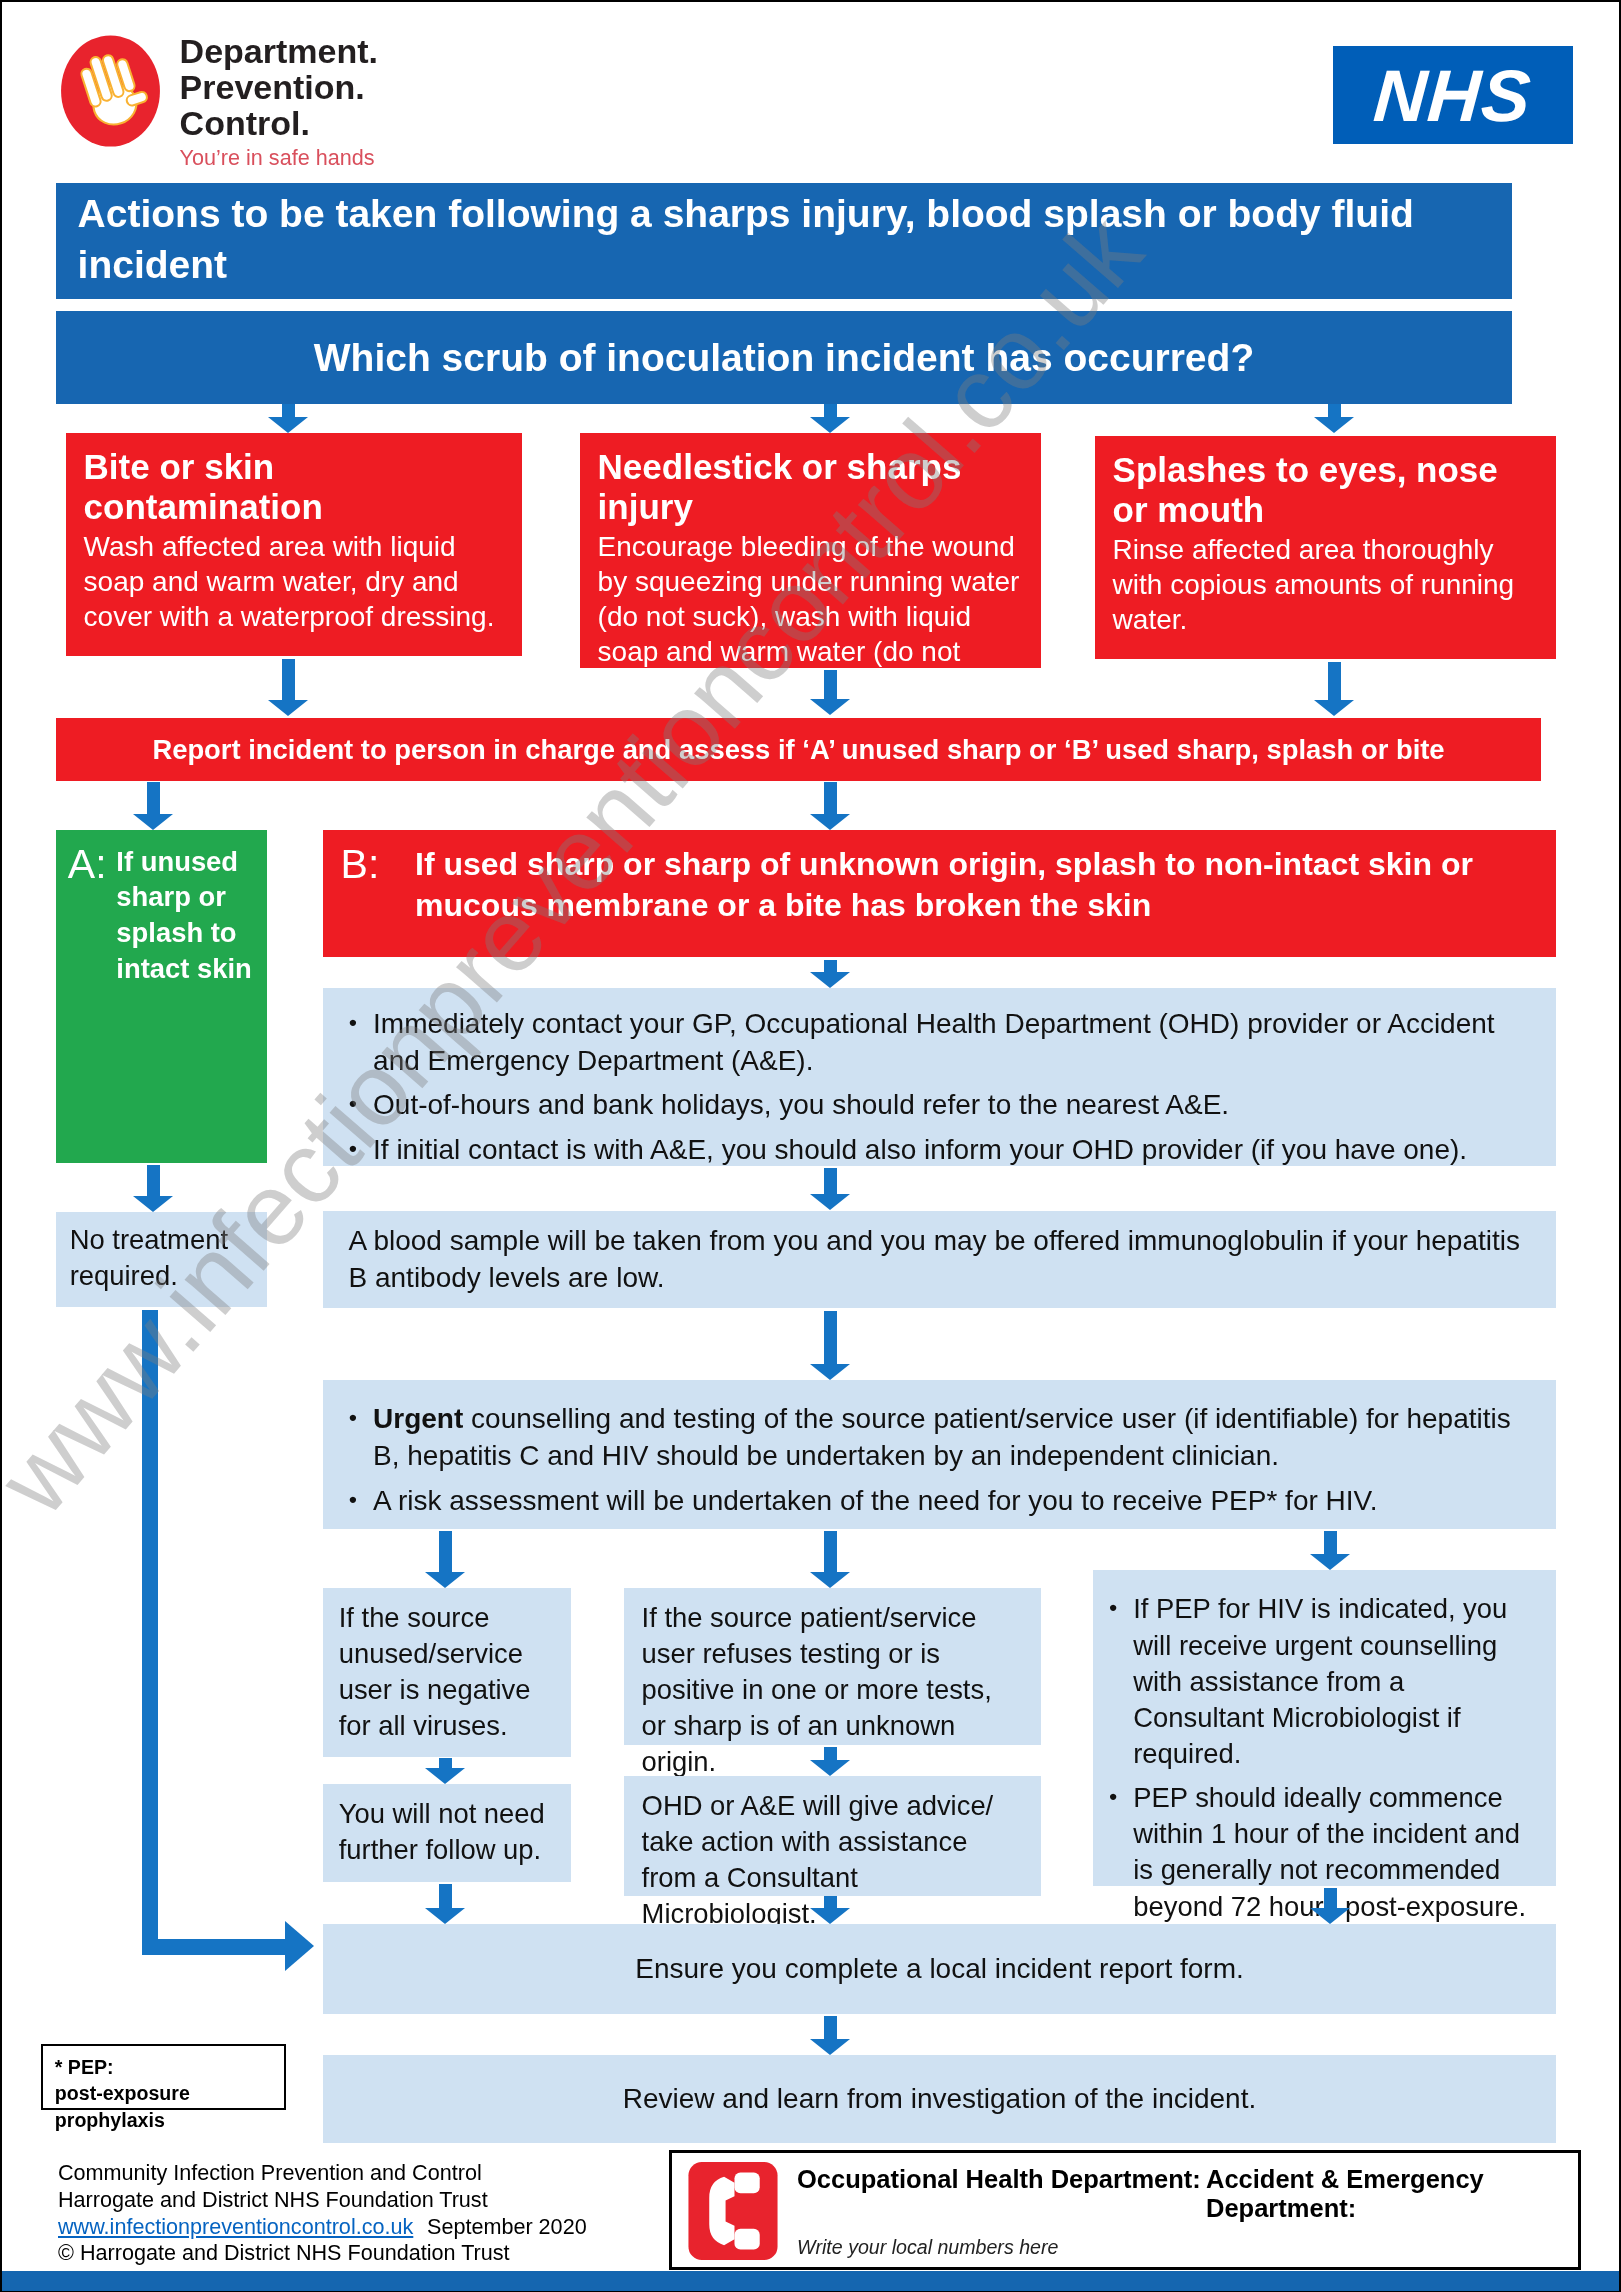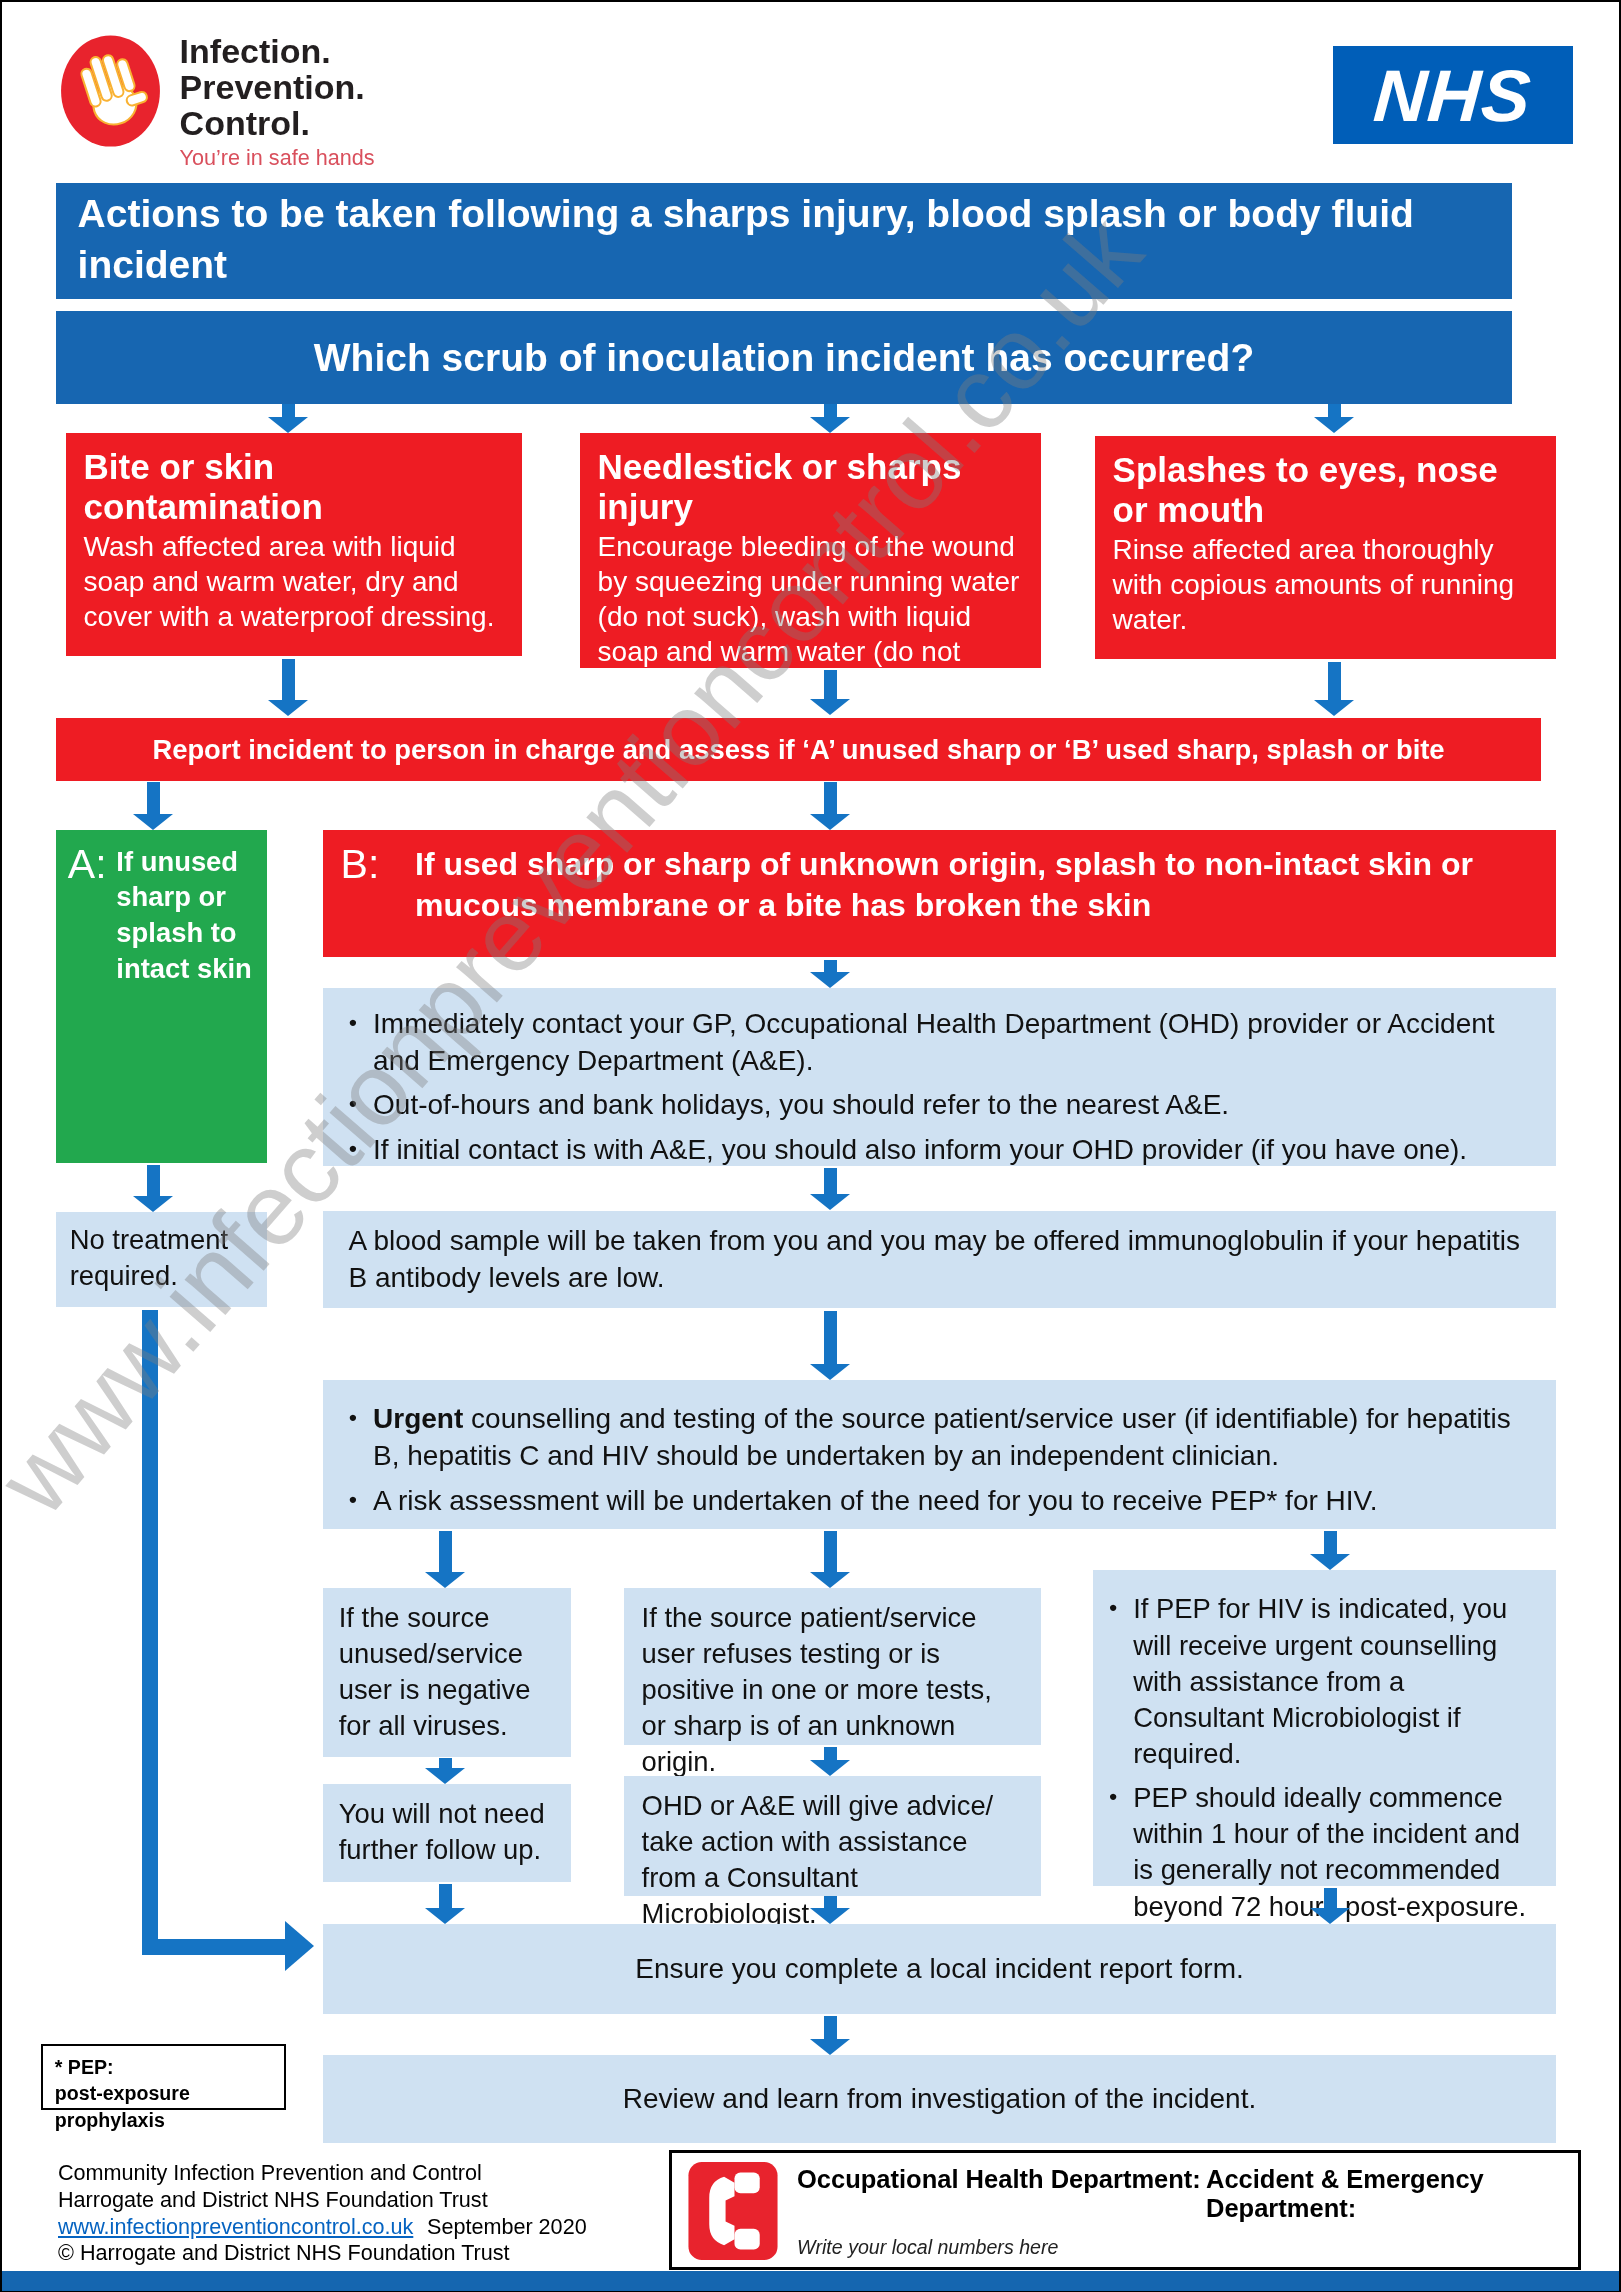--- a/index.html
+++ b/index.html
@@ -74,21 +74,21 @@
           <ellipse cx="50" cy="70" rx="21" ry="19"></ellipse>
           <rect x="28" y="28" width="10" height="38" rx="5"></rect>
           <rect x="40" y="20" width="10" height="44" rx="5"></rect>
           <rect x="52" y="22" width="10" height="42" rx="5"></rect>
           <rect x="64" y="30" width="10" height="32" rx="5"></rect>
           <rect x="62" y="66" width="20" height="10" rx="5"></rect>
         </g>
       </svg>
     </span>
     <span class="ipc-text">
-      <div class="l">Infection.</div>
+      <div class="l">Department.</div>
       <div class="l">Prevention.</div>
       <div class="l">Control.</div>
       <div class="tag">You’re in safe hands</div>
     </span>
   </div>
   <div class="abs nhs-box">
     <span>NHS</span>
   </div>
 
   <div class="abs bluebar title-bar">Actions to be taken following a sharps injury, blood splash or body fluid incident</div>

